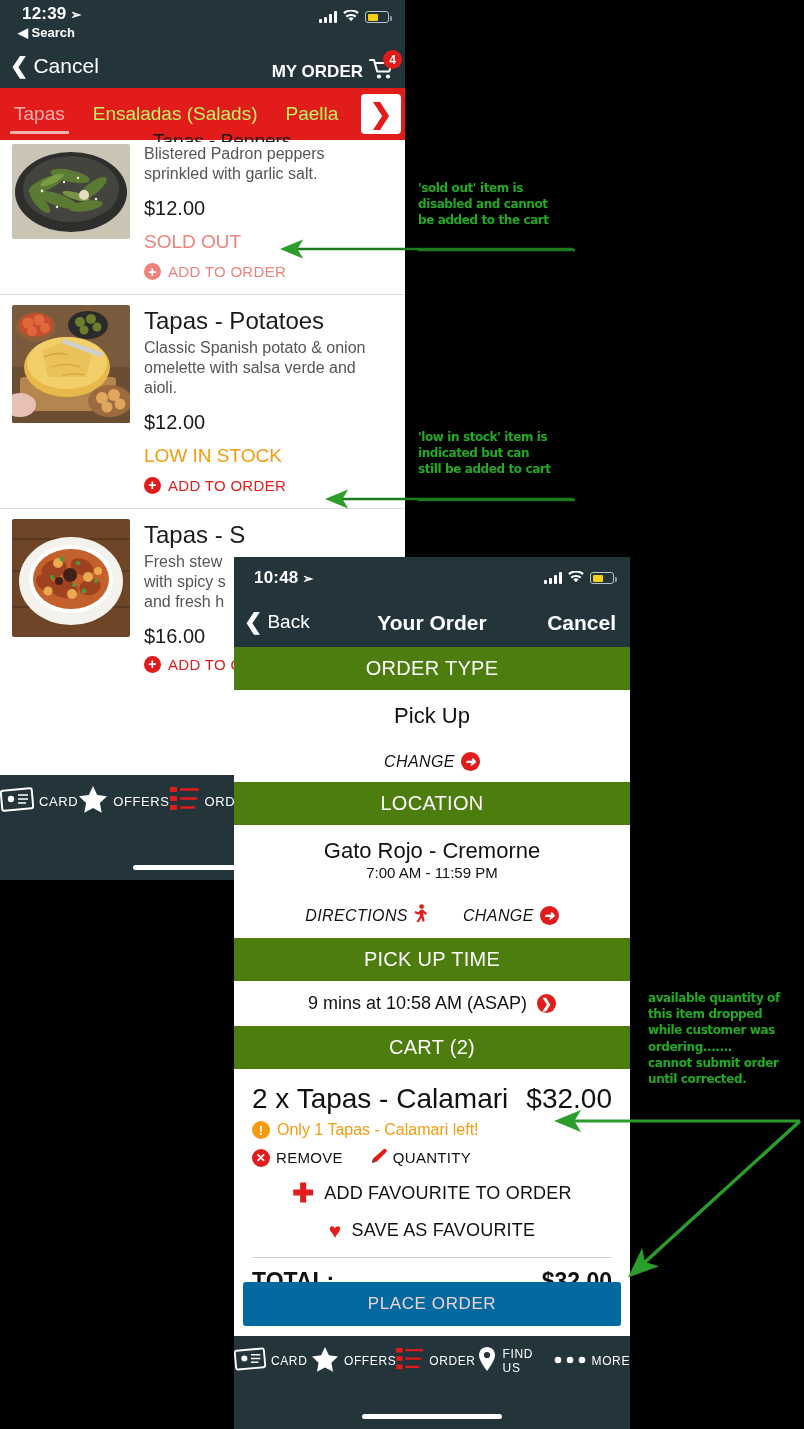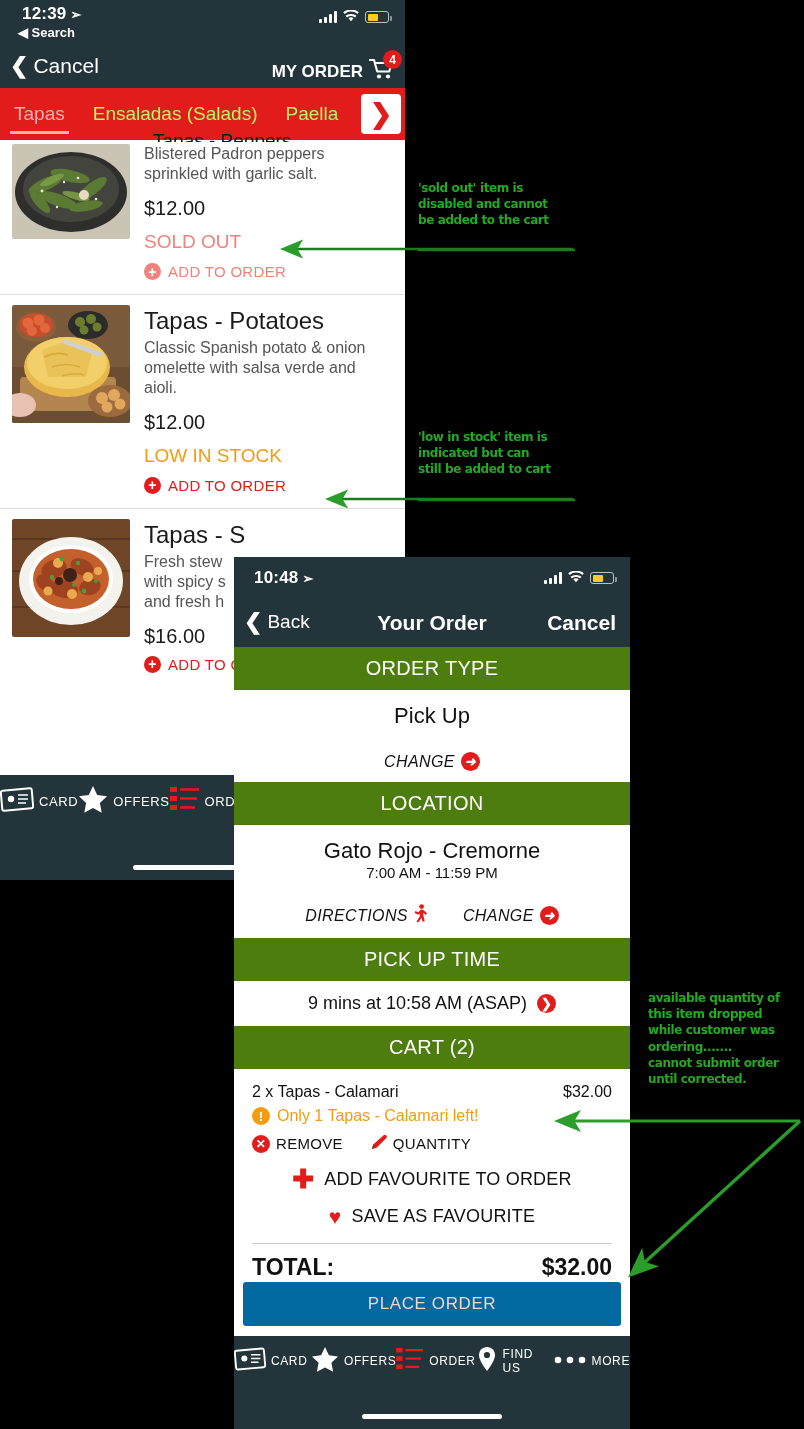--- a/index.html
+++ b/index.html
@@ -151,21 +151,21 @@
   }
   .act { display:flex; align-items:center; gap:6px; }
   .circ-ic {
     width:19px; height:19px; border-radius:50%; background:#e21b1b; color:#fff;
     font-size:13px; display:flex; align-items:center; justify-content:center;
     font-weight:bold; line-height:1;
   }
   .one-line { display:flex; justify-content:center; align-items:center; gap:10px; font-size:18px; color:#111;}
 
   .cart-body { padding:14px 18px 10px 18px; }
-  .cart-row { display:flex; justify-content:space-between; font-size:16px; color:#111; }
+  .cart-row { display:flex; justify-content:space-between; font-size:28px; color:#111; }
   .cart-warn {
     display:flex; align-items:center; gap:7px; color:#f49b10; font-size:16px; margin-top:6px;
   }
   .warn-ic {
     width:18px; height:18px; border-radius:50%; background:#f49b10; color:#fff;
     font-size:13px; font-weight:bold; display:flex; align-items:center;
     justify-content:center; line-height:1;
   }
   .cart-acts { display:flex; gap:26px; margin-top:9px; font-size:15px; letter-spacing:.3px; color:#111; }
   .x-circ {

